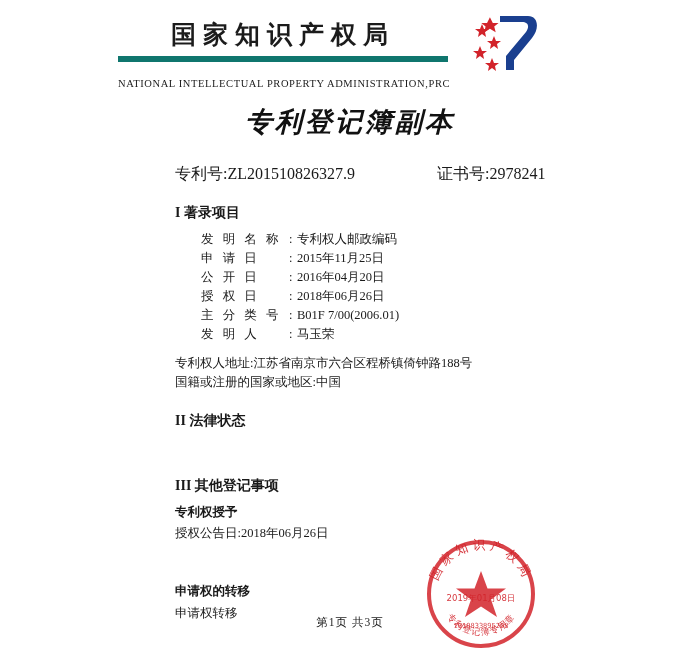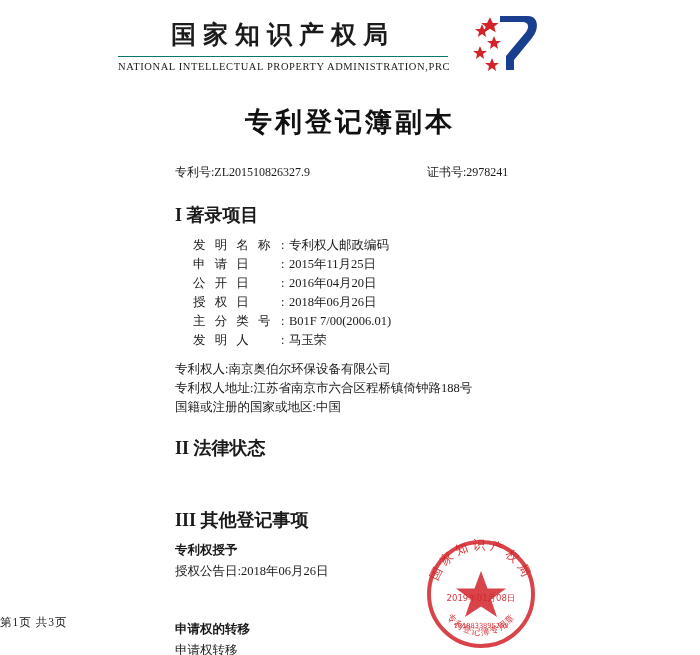--- a/index.html
+++ b/index.html
@@ -44,78 +44,79 @@
     color: #1b1b1b;
     white-space: nowrap;
   }
   .org-en {
     margin-top: 5px;
     font-family: "Liberation Serif", serif;
     font-size: 10.5px;
     letter-spacing: 0.6px;
     color: #1b1b1b;
     white-space: nowrap;
-    border-top: 1px solid #0f766e;
-    padding-top: 4px;
+    border-top: 6px solid #0f766e;
+    padding-top: 16px;
   }
   .logo {
     position: absolute;
     left: 470px;
     top: 2px;
     width: 72px;
     height: 62px;
   }
 
   
   .doc-title {
     text-align: center;
     font-family: "DejaVu Serif", serif;
     font-size: 27px;
     font-weight: 700;
     letter-spacing: 3px;
     margin-top: 22px;
     color: #111;
+    font-style: italic;
   }
 
   
   .numbers-row {
     margin: 24px 0 0 0;
     position: relative;
     height: 20px;
-    font-size: 12px;
+    font-size: 16px;
     font-family: Liberation Serif, serif;
   }
   .patent-no {
     position: absolute;
     left: 175px;
     top: 0;
     white-space: nowrap;
   }
   .cert-no {
     position: absolute;
-    left: 427px;
+    left: 437px;
     top: 0;
     white-space: nowrap;
   }
 
   
   .body-area {
     margin-left: 175px;
     margin-right: 130px;
     font-size: 12.5px;
     line-height: 1.55;
   }
   .section-head {
     font-weight: 700;
     margin-top: 18px;
     margin-bottom: 6px;
-    font-size: 18px;
+    font-size: 14px;
   }
   .field-list {
-    margin-left: 18px;
+    margin-left: 26px;
   }
   .field-row {
     display: flex;
     align-items: baseline;
     height: 19px;
   }
   .field-label {
     width: 88px;
     flex: 0 0 88px;
     letter-spacing: 3px;
@@ -149,21 +150,21 @@
     height: 126px;
     pointer-events: none;
   }
 
   
   .footer {
     position: absolute;
     left: 0;
     right: 0;
     top: 605px;
-    text-align: left;
+    text-align: center;
     font-size: 11.5px;
     letter-spacing: 1px;
     color: #222;
   }
 </style>
 </head>
 <body>
 
 <div class="page">
 
@@ -222,21 +223,20 @@
       </div>
       <div class="field-row">
         <span class="field-label">发 明 人</span>
         <span class="field-colon">:</span>
         <span class="field-value">马玉荣</span>
       </div>
     </div>
 
     <div class="block-gap"></div>
 
-    <div class="plain-line">专利权人:南京奥伯尔环保设备有限公司</div>
     <div class="plain-line">专利权人地址:江苏省南京市六合区程桥镇倚钟路188号</div>
     <div class="plain-line">国籍或注册的国家或地区:中国</div>
 
     <div class="section-head">II 法律状态</div>
 
     <div class="section-head" style="margin-top:44px;">III 其他登记事项</div>
 
     <div class="sub-head">专利权授予</div>
     <div class="plain-line">授权公告日:2018年06月26日</div>
 

